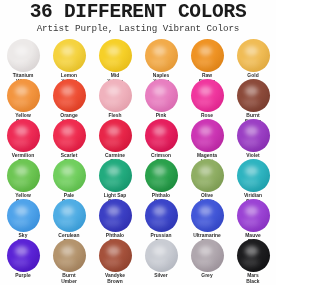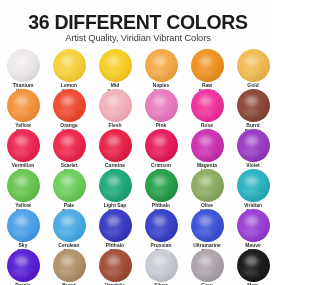--- a/index.html
+++ b/index.html
@@ -10,21 +10,22 @@
     overflow:hidden;
   }
   #page{
     position:relative;
     width:276px;height:285px;
     background:#fefefe;
     box-sizing:border-box;
   }
   .header{
     text-align:center;
-    padding-top:12px;
+    padding-top:2px;
+    font-family:Liberation Mono, monospace;
   }
   .title{
     font-size:19.5px;
     font-weight:bold;
     letter-spacing:-0.3px;
     color:#1b1b1b;
     line-height:1.05;
     margin:0;
   }
   .subtitle{
@@ -82,21 +83,21 @@
     width:46px;
   }
 </style>
 </head>
 <body>
 
 <div id="page">
 
   <div class="header">
     <p class="title">36 DIFFERENT COLORS</p>
-    <p class="subtitle">Artist Quality, Viridian Vibrant Colors</p>
+    <p class="subtitle">Artist Purple, Lasting Vibrant Colors</p>
   </div>
 
   <div class="grid" id="swatch-grid">
       <div class="cell">
         <div class="swatch" style="background: radial-gradient(circle at 36% 28%, rgb(236, 233, 232) 0%, rgb(236, 233, 232) 42%, rgb(207, 201, 201) 100%);">
           <span class="hl"></span>
           <span class="hl2"></span>
         </div>
         <div class="label">
           <div>Titanium</div>

